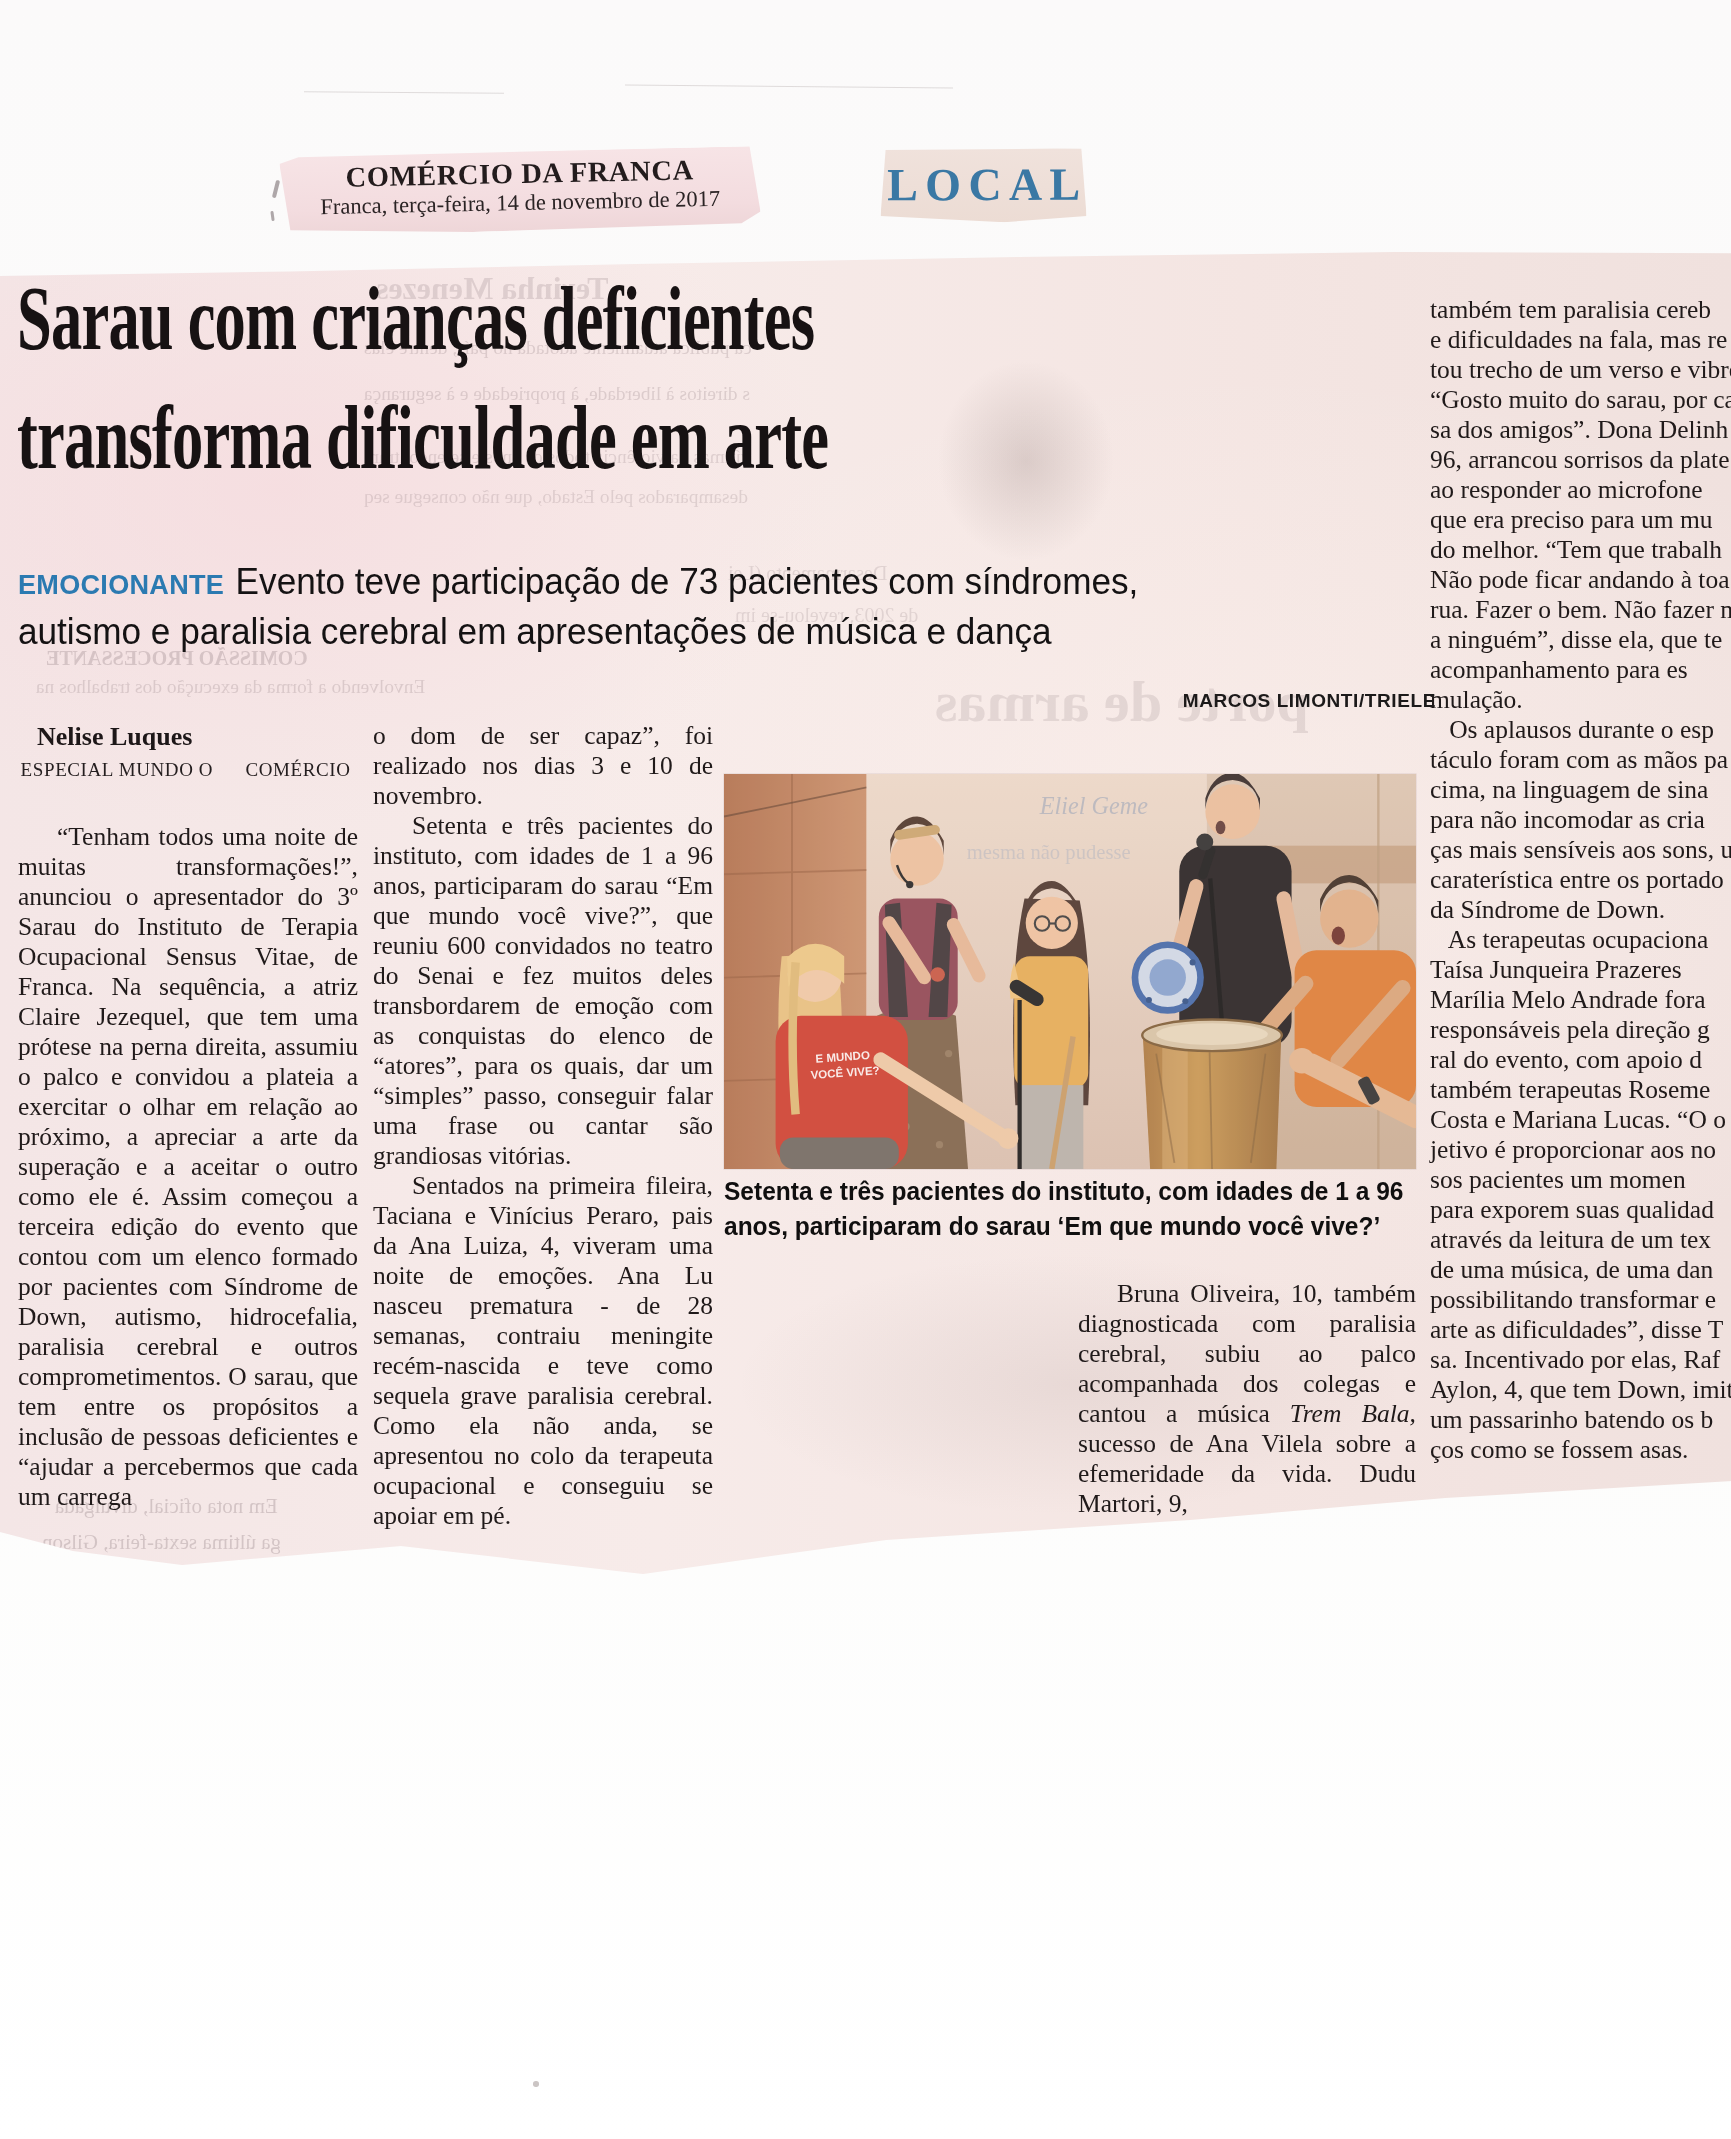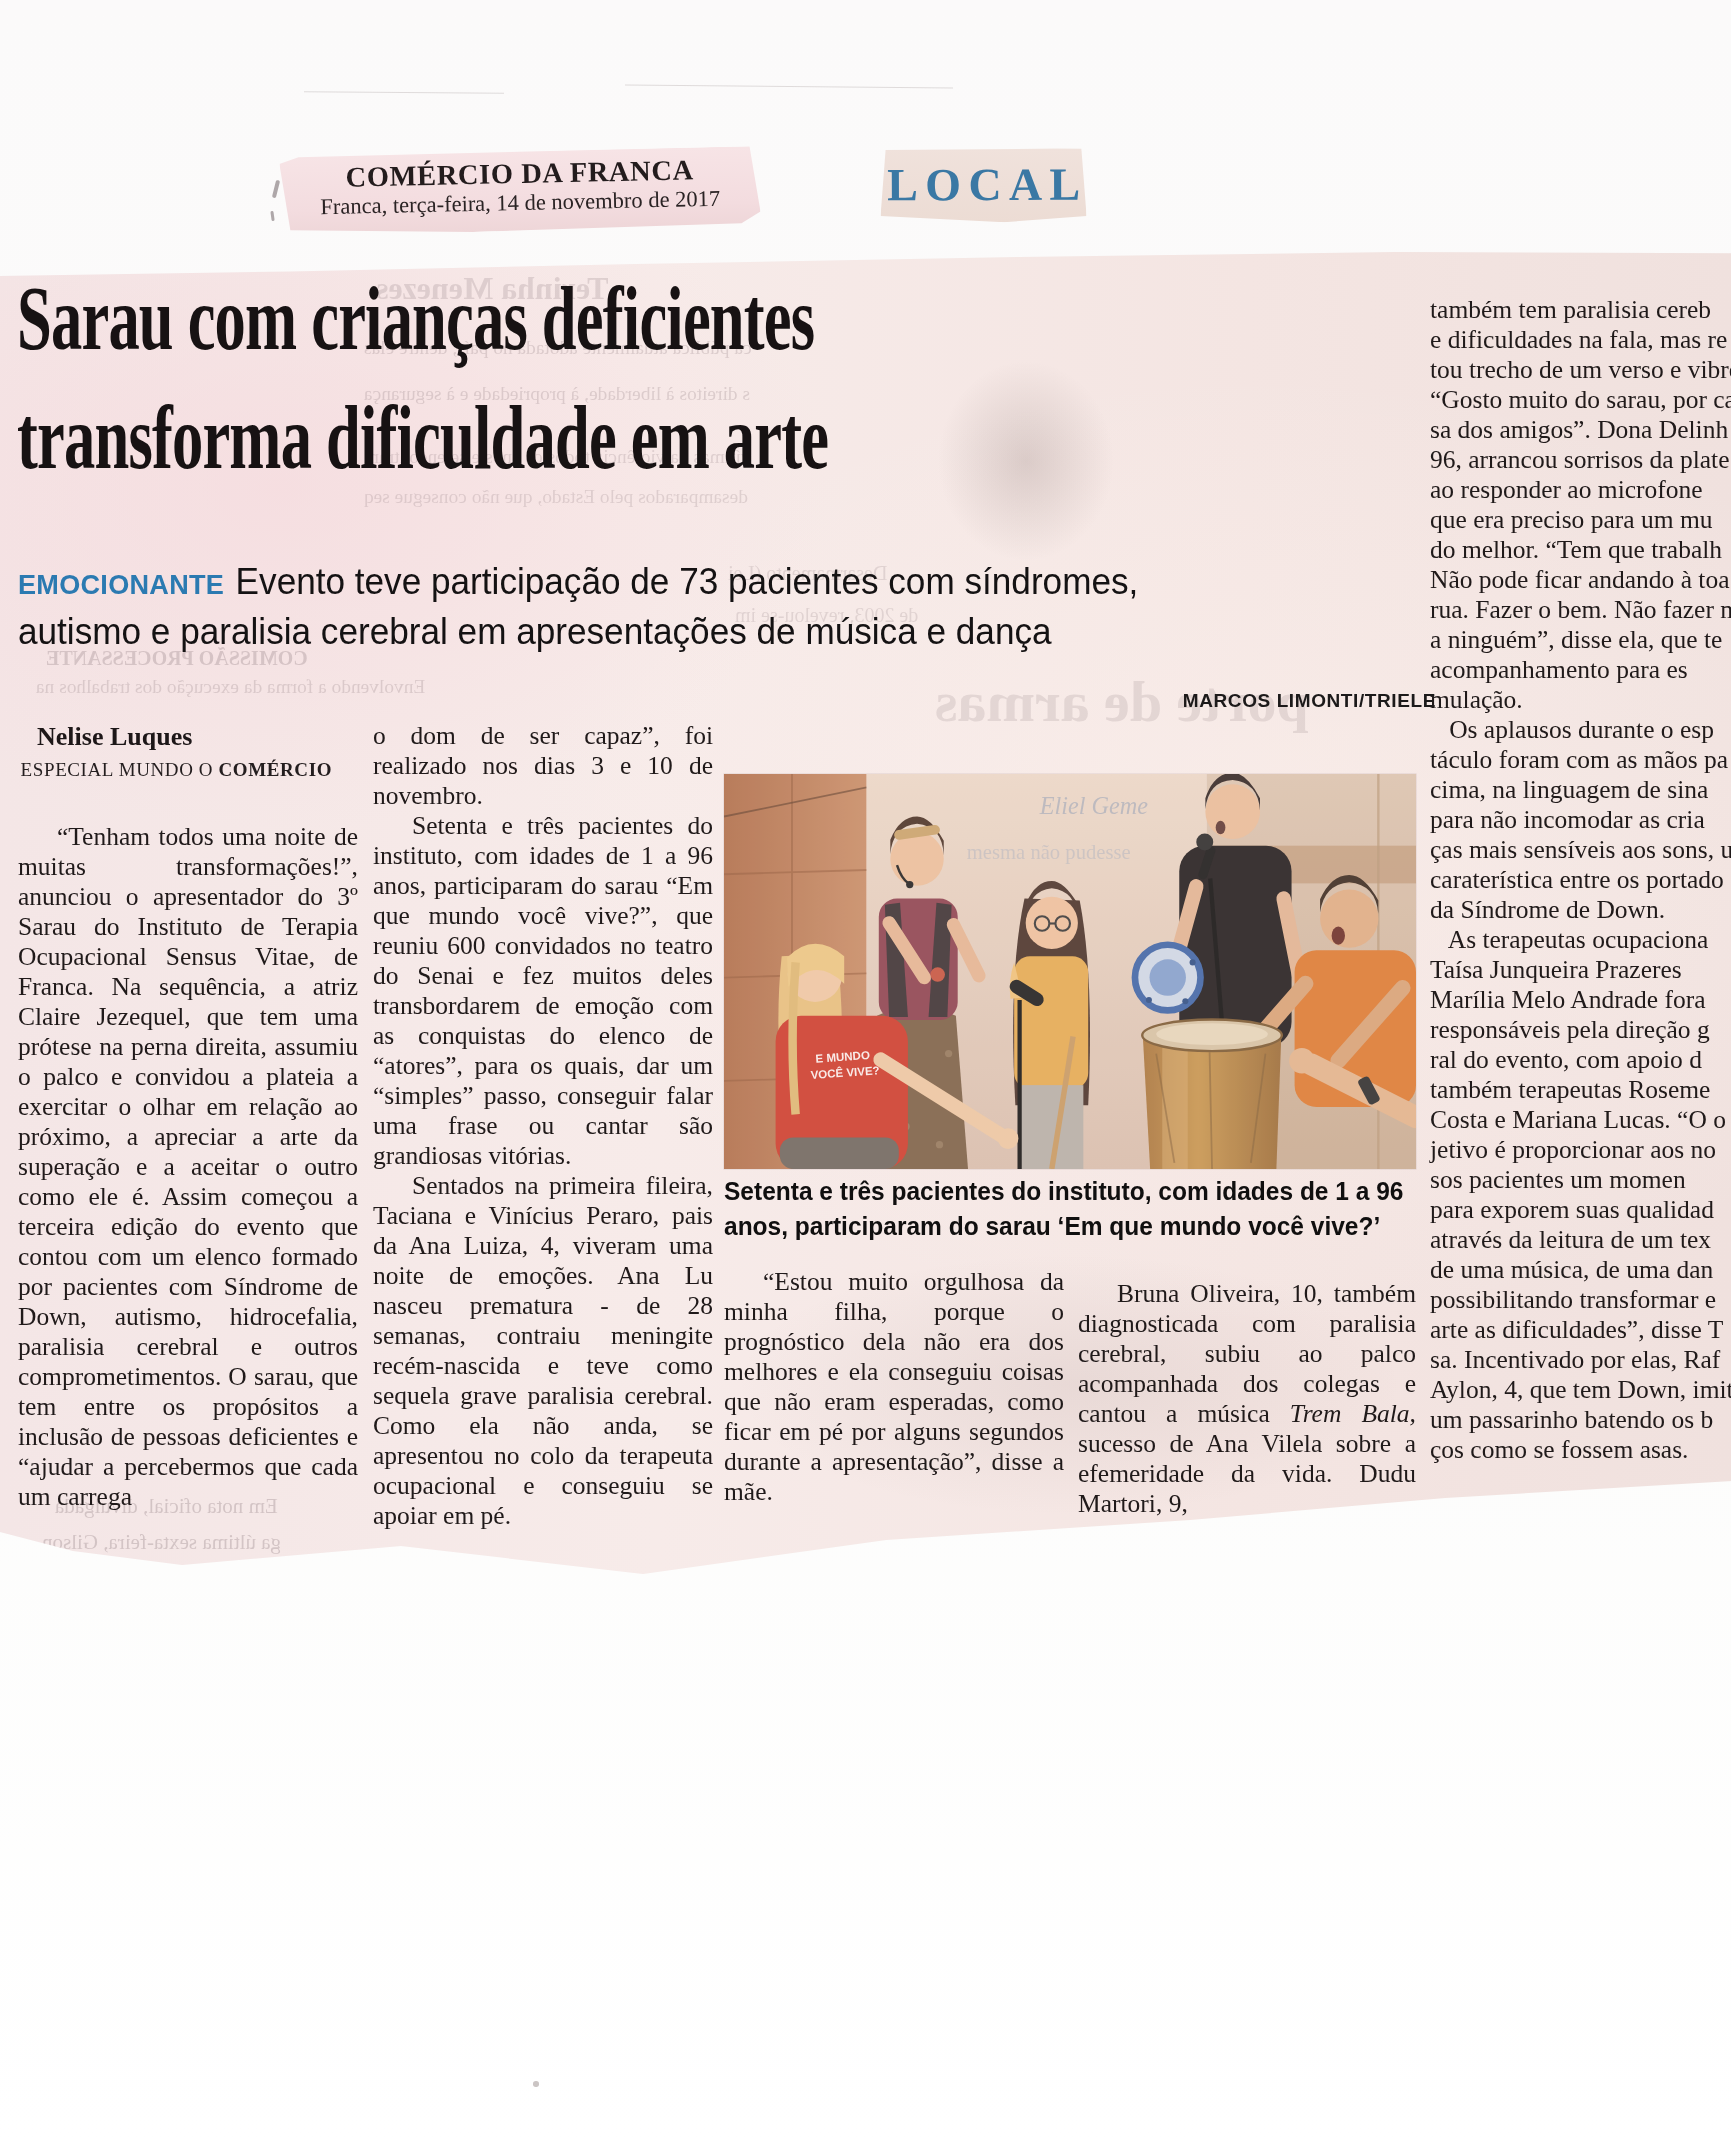--- a/index.html
+++ b/index.html
@@ -59,21 +59,21 @@
 
   
   .deckline{position:absolute;left:18px;white-space:nowrap;color:#141213;
       font:400 37px/1 "Liberation Sans",sans-serif;transform:scaleX(.95);transform-origin:0 0;}
   .deck-1{top:317px;} .deck-2{top:367px;}
   .kicker{font:700 28.5px/1 "Liberation Sans",sans-serif;letter-spacing:0.3px;margin-right:12px;}
 
   
   .byl-author{position:absolute;left:37px;top:478px;font:700 26px/1 "Liberation Serif",serif;color:#1d1718;}
   .byl-role{position:absolute;left:20.6px;top:514px;font:400 19px/1 "Liberation Serif",serif;letter-spacing:0.6px;color:#241e1f;}
-  .byl-role b{font-weight:700;}
+  .byl-role b{font-weight:400;margin-left:27px;}
 
   
   .col{position:absolute;width:340px;}
   .col p{margin:0;font:400 25.5px/30px "Liberation Serif",serif;color:#201a1a;text-align:justify;}
   .col p.ind{text-indent:39px;}
   .c1{left:18px;top:562px;height:722px;overflow:hidden;margin-top:14px;}
   .c2{left:373px;top:475px;height:813px;overflow:hidden;}
   .c3{left:724px;top:1021px;height:267px;overflow:hidden;}
   .c4{left:1078px;top:1021px;width:338px;height:267px;overflow:hidden;margin-top:12px;}
   .c5{left:1430px;top:49px;width:340px;}
@@ -299,23 +299,20 @@
     </g>
 
     <rect x="0" y="0" width="1140" height="650" fill="#f6e0d8" opacity=".12"></rect>
   </svg>
 
   <div class="caption">
     <div>Setenta e três pacientes do instituto, com idades de 1 a 96</div>
     <div>anos, participaram do sarau ‘Em que mundo você vive?’</div>
   </div>
 
-  <div class="col c3">
-    <p class="ind">“Estou muito orgulhosa da minha filha, porque o prognóstico dela não era dos melhores e ela conseguiu coisas que não eram esperadas, como ficar em pé por alguns segundos durante a apresentação”, disse a mãe.</p>
-  </div>
 
   <div class="col c4">
     <p class="ind"><span>Bruna Oliveira, 10, também diagnosticada com paralisia cerebral, subiu ao palco acompanhada dos colegas e cantou a música </span><i>Trem Bala,</i><span> sucesso de Ana Vilela sobre a efemeridade da vida. Dudu Martori, 9,</span></p>
   </div>
 
   <div class="col c5">
 
       <div class="l5">também tem paralisia cereb</div>
 
       <div class="l5">e dificuldades na fala, mas re</div>

